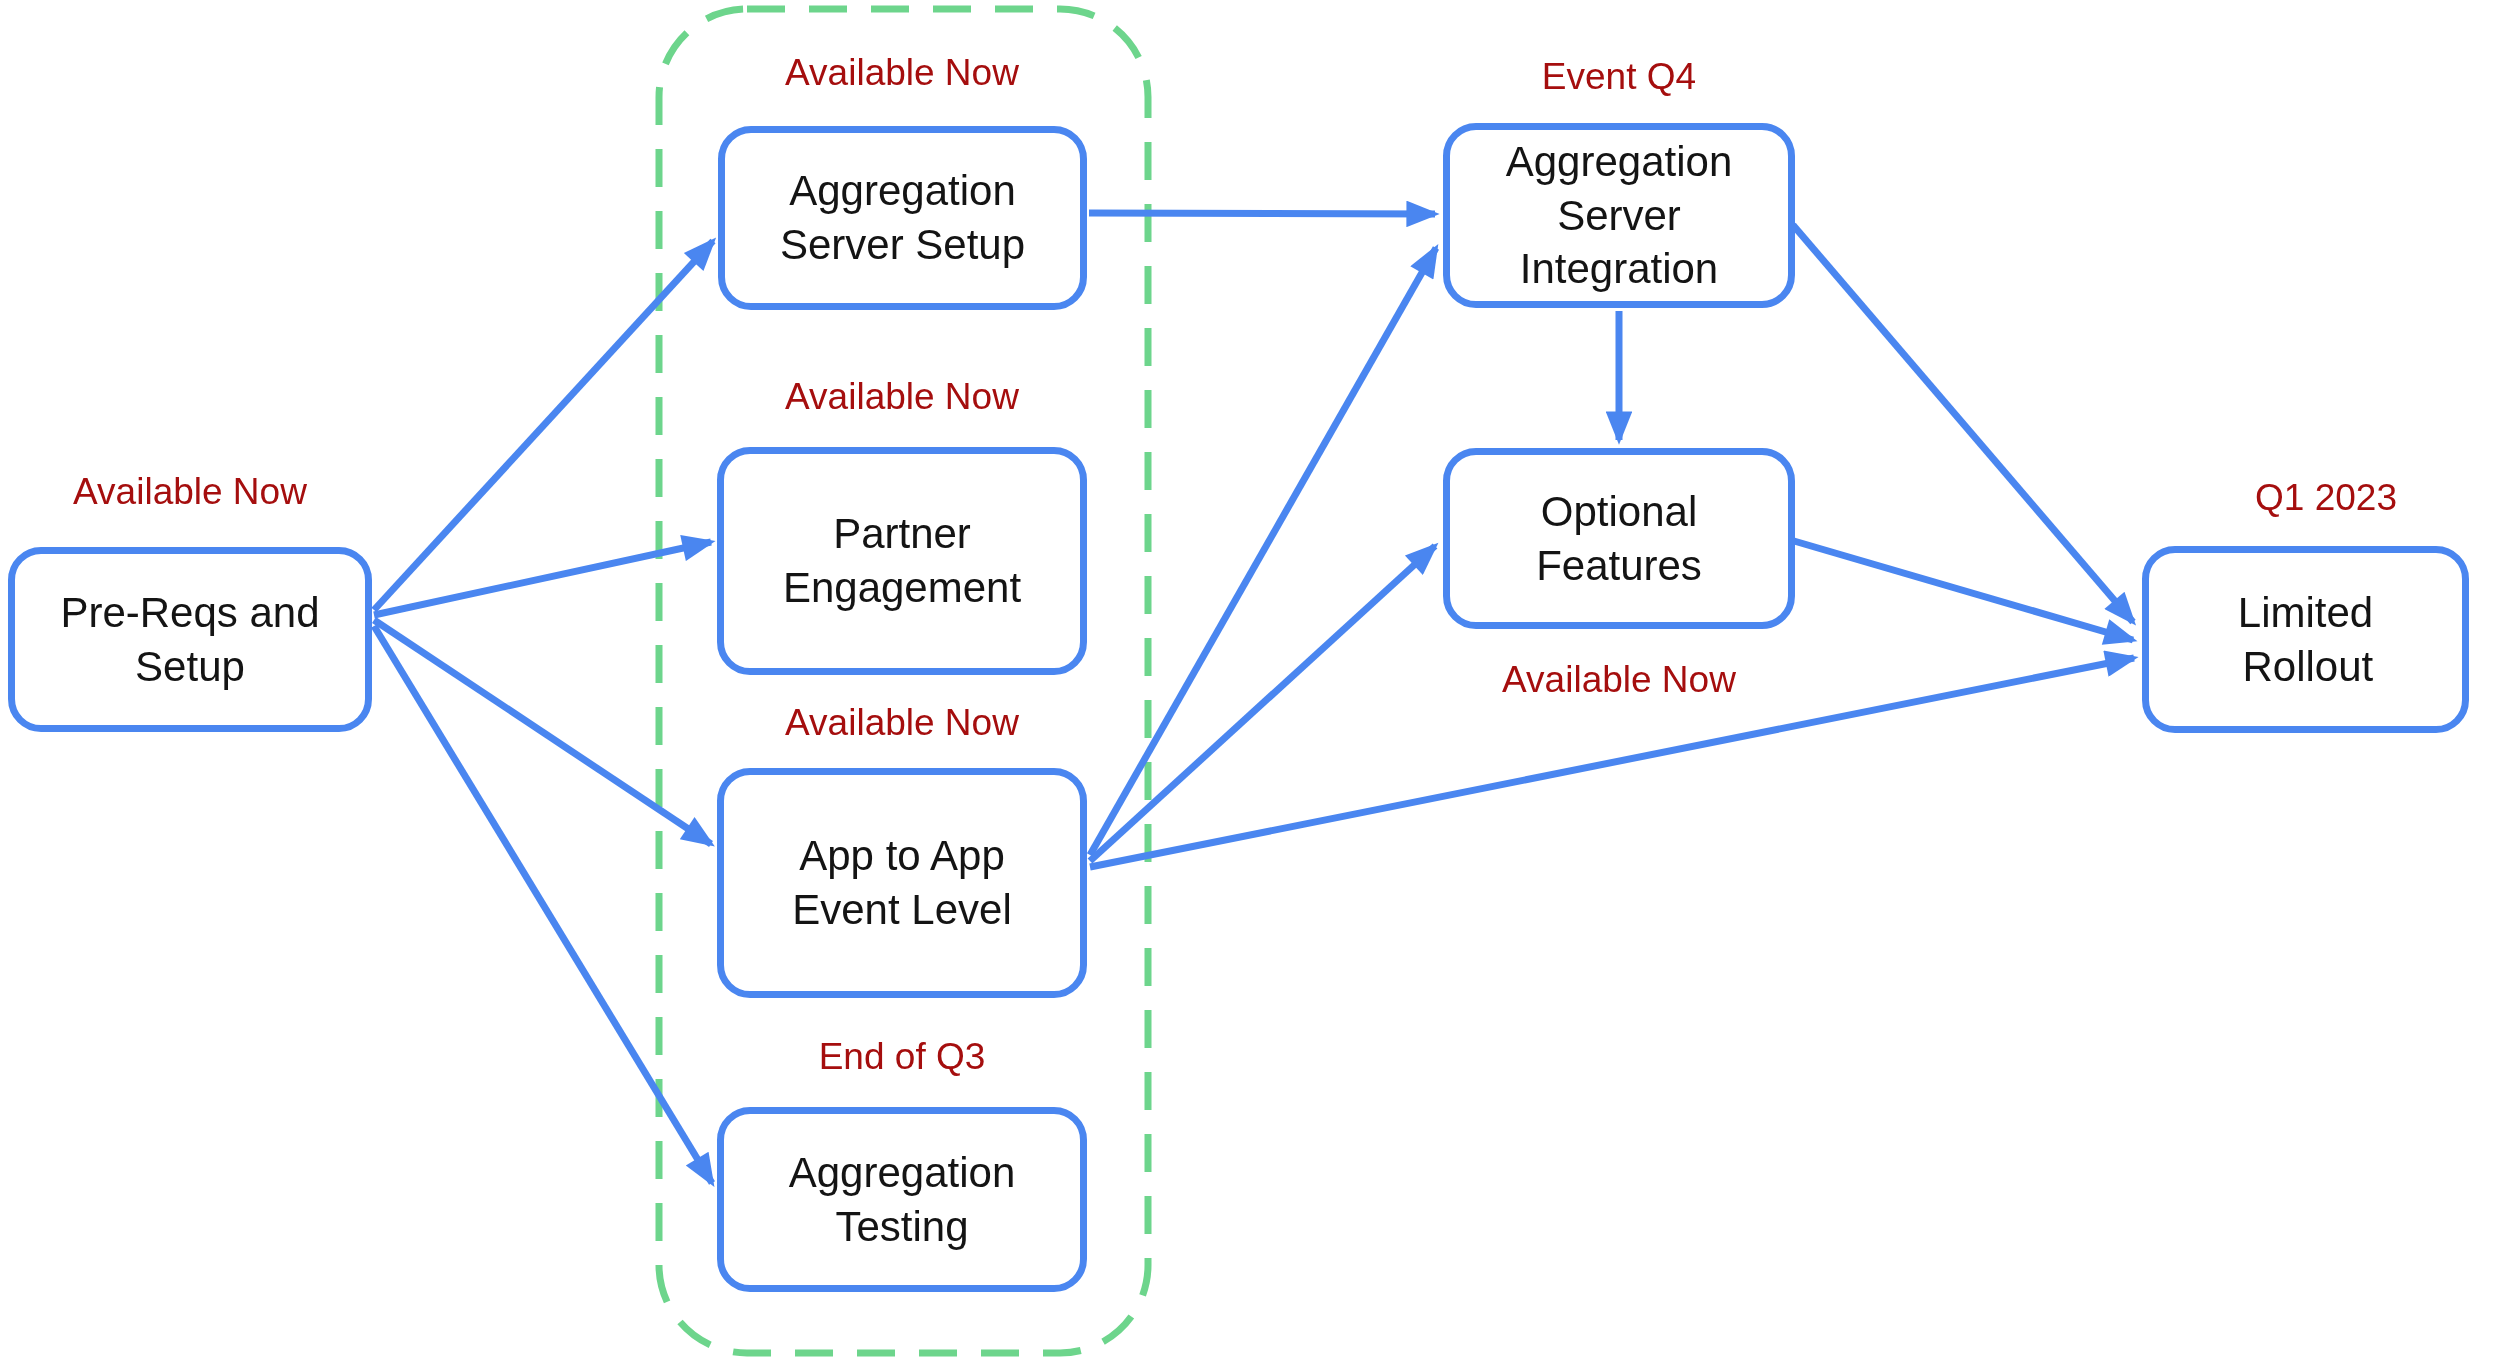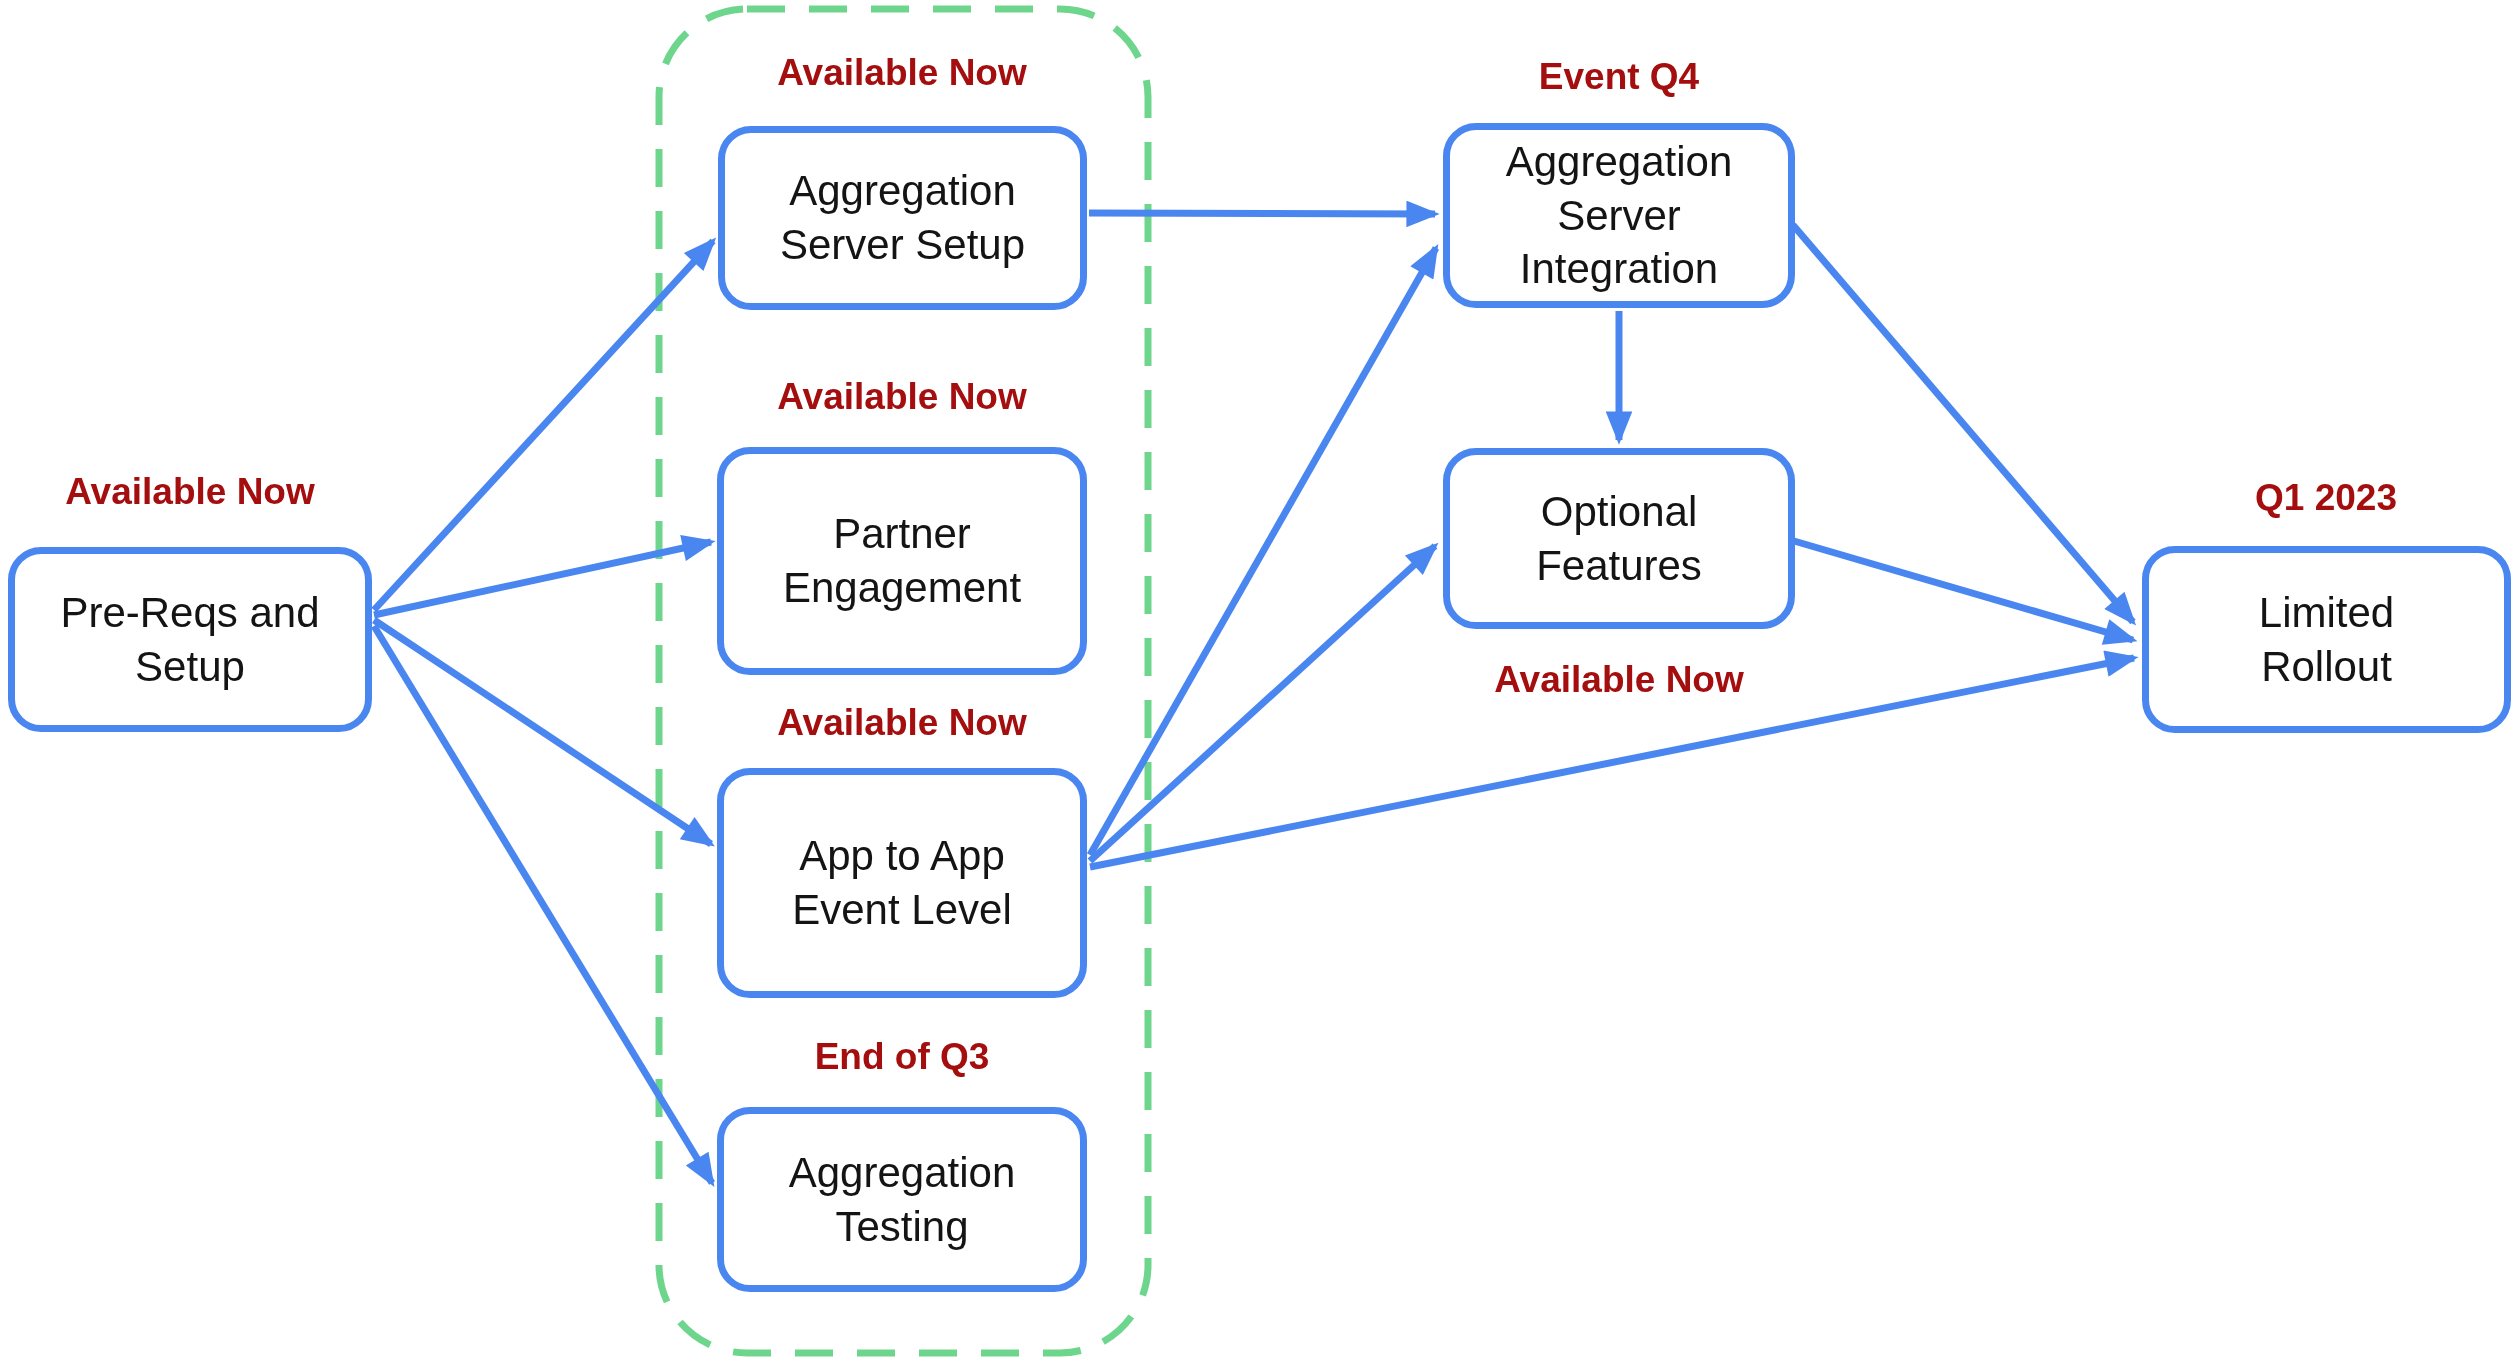--- a/index.html
+++ b/index.html
@@ -10,32 +10,32 @@
   #edge-canvas{position:absolute;left:0;top:0;width:2514px;height:1362px;}
   .node{
     position:absolute;box-sizing:border-box;background:#ffffff;
     border:7px solid #4a86f0;border-radius:33px;
     display:flex;align-items:center;justify-content:center;text-align:center;
     font-size:42px;font-weight:500;line-height:1.28;color:#141414;
     white-space:pre-line;z-index:2;
   }
   .status{
     position:absolute;width:420px;text-align:center;
-    font-size:37px;font-weight:700;line-height:44px;color:#a50e0e;z-index:2;
+    font-size:37px;font-weight:400;line-height:44px;color:#a50e0e;z-index:2;
     white-space:nowrap;
   }
   
   .n-pre{left:8px;top:547px;width:364px;height:185px;}
   .n-aggsetup{left:718px;top:126px;width:369px;height:184px;}
   .n-partner{left:717px;top:447px;width:370px;height:228px;}
   .n-app{left:717px;top:768px;width:370px;height:230px;}
   .n-sim{left:717px;top:1107px;width:370px;height:185px;}
   .n-agginteg{left:1443px;top:123px;width:352px;height:185px;}
   .n-opt{left:1443px;top:448px;width:352px;height:181px;}
-  .n-lim{left:2142px;top:546px;width:369px;height:187px;}
+  .n-lim{left:2142px;top:546px;width:327px;height:187px;text-align:right;}
   
   .s-pre{left:-20px;top:470px;}
   .s-aggsetup{left:692px;top:51px;}
   .s-partner{left:692px;top:375px;}
   .s-app{left:692px;top:701px;}
   .s-sim{left:692px;top:1035px;}
   .s-agginteg{left:1409px;top:55px;}
   .s-opt{left:1409px;top:658px;}
   .s-lim{left:2116px;top:476px;}
 </style>

